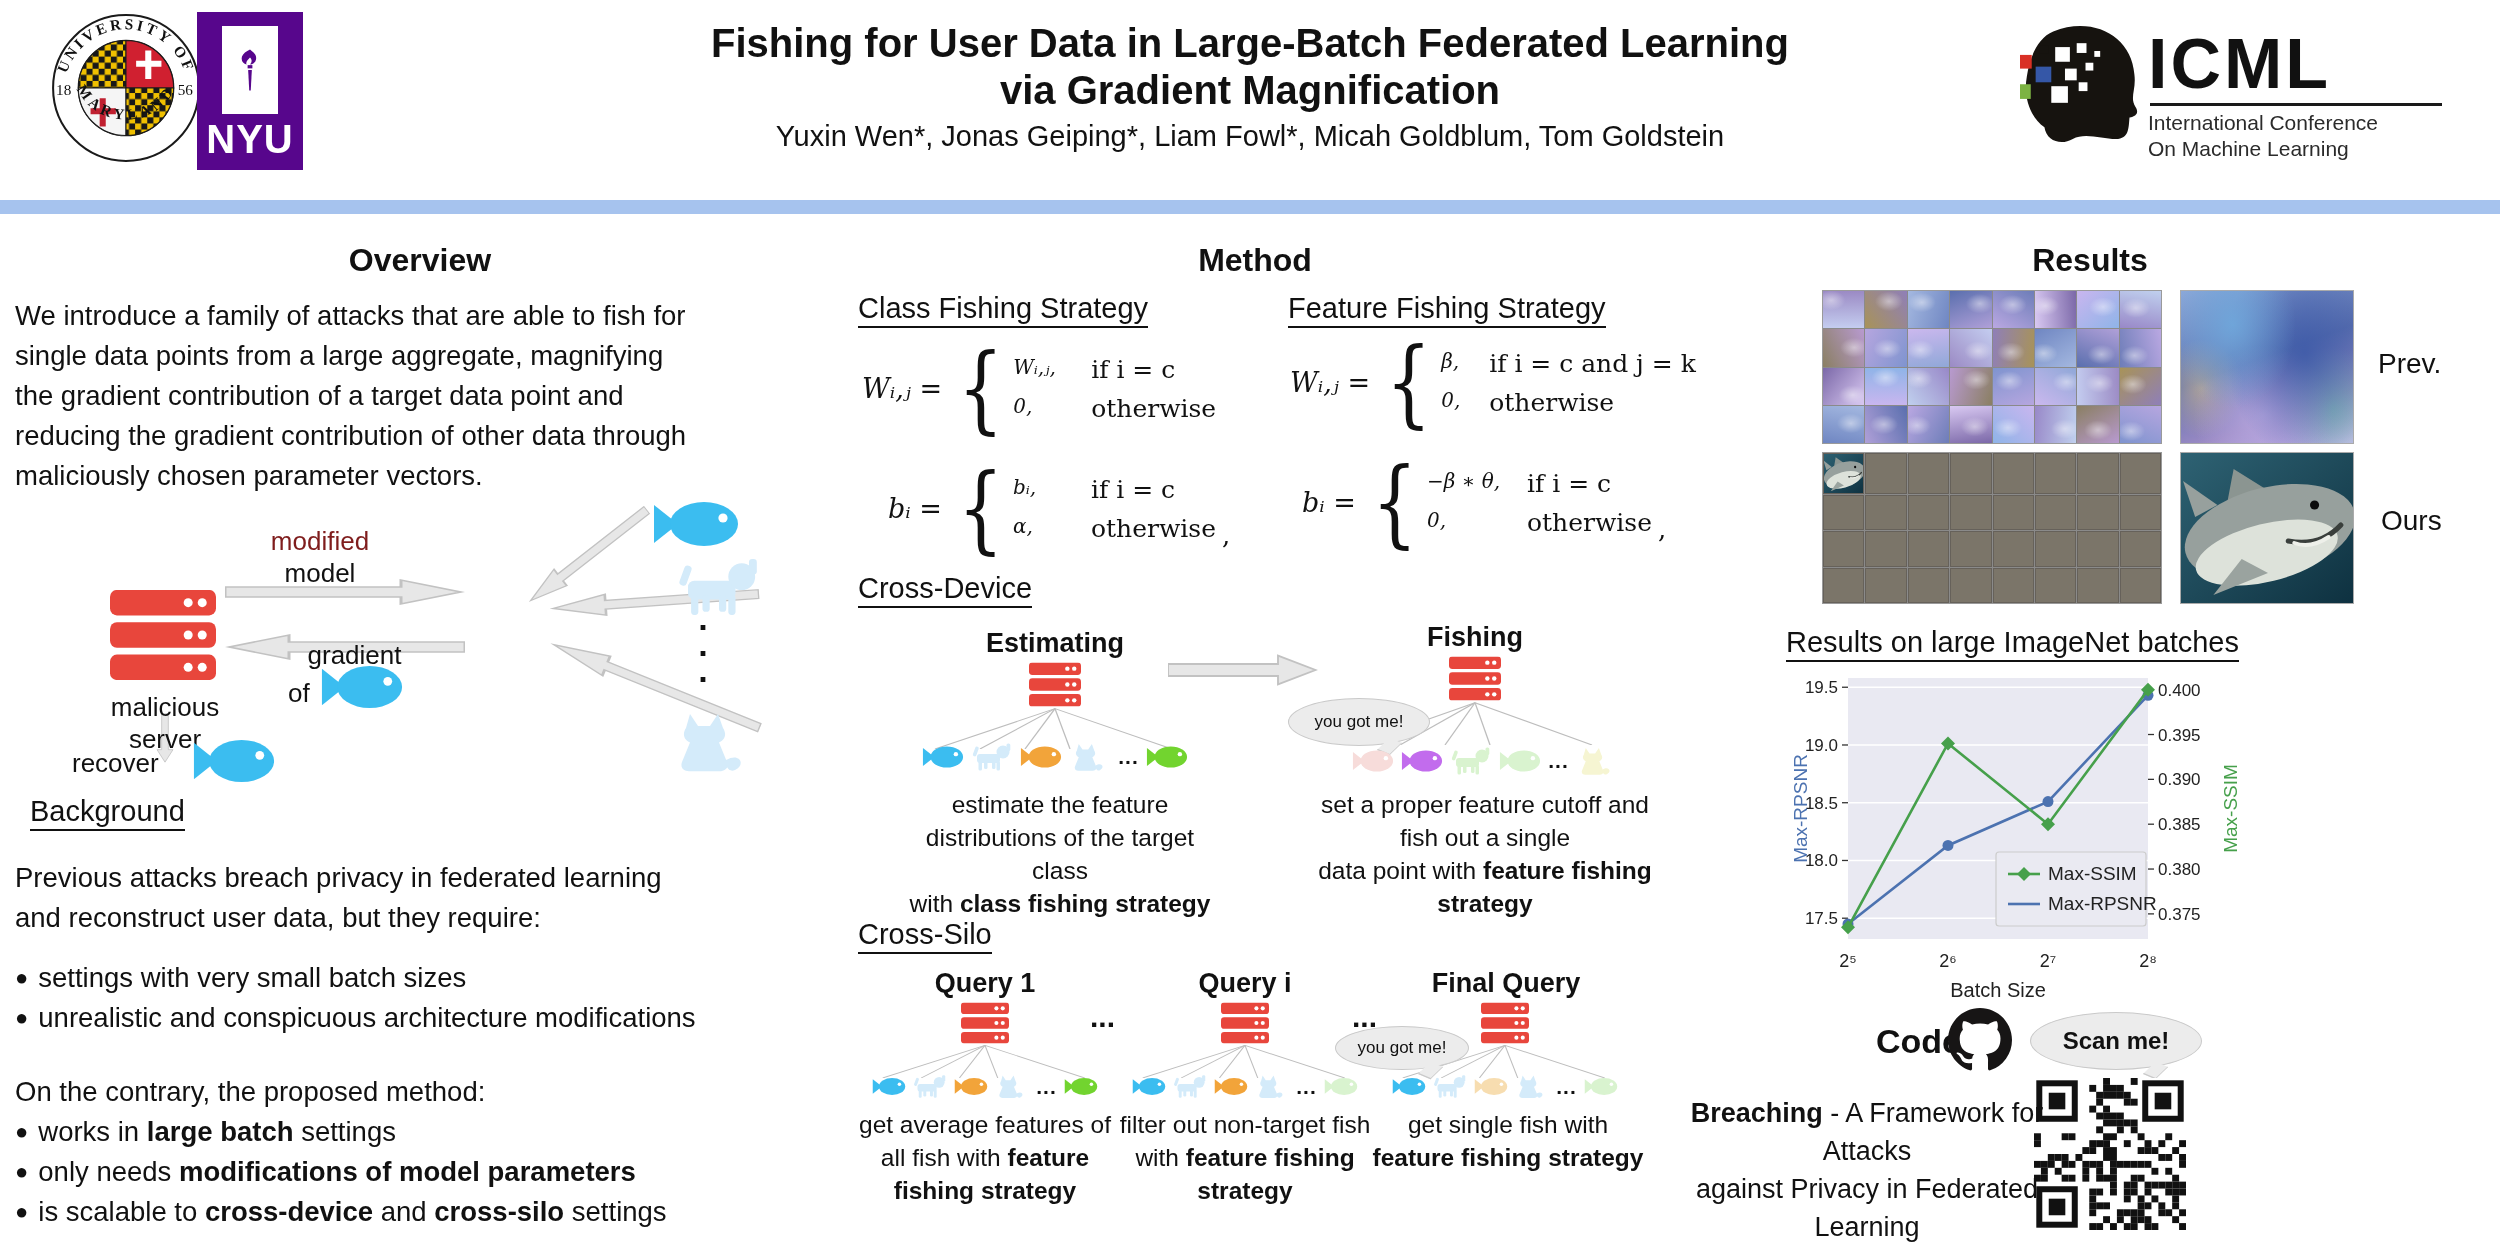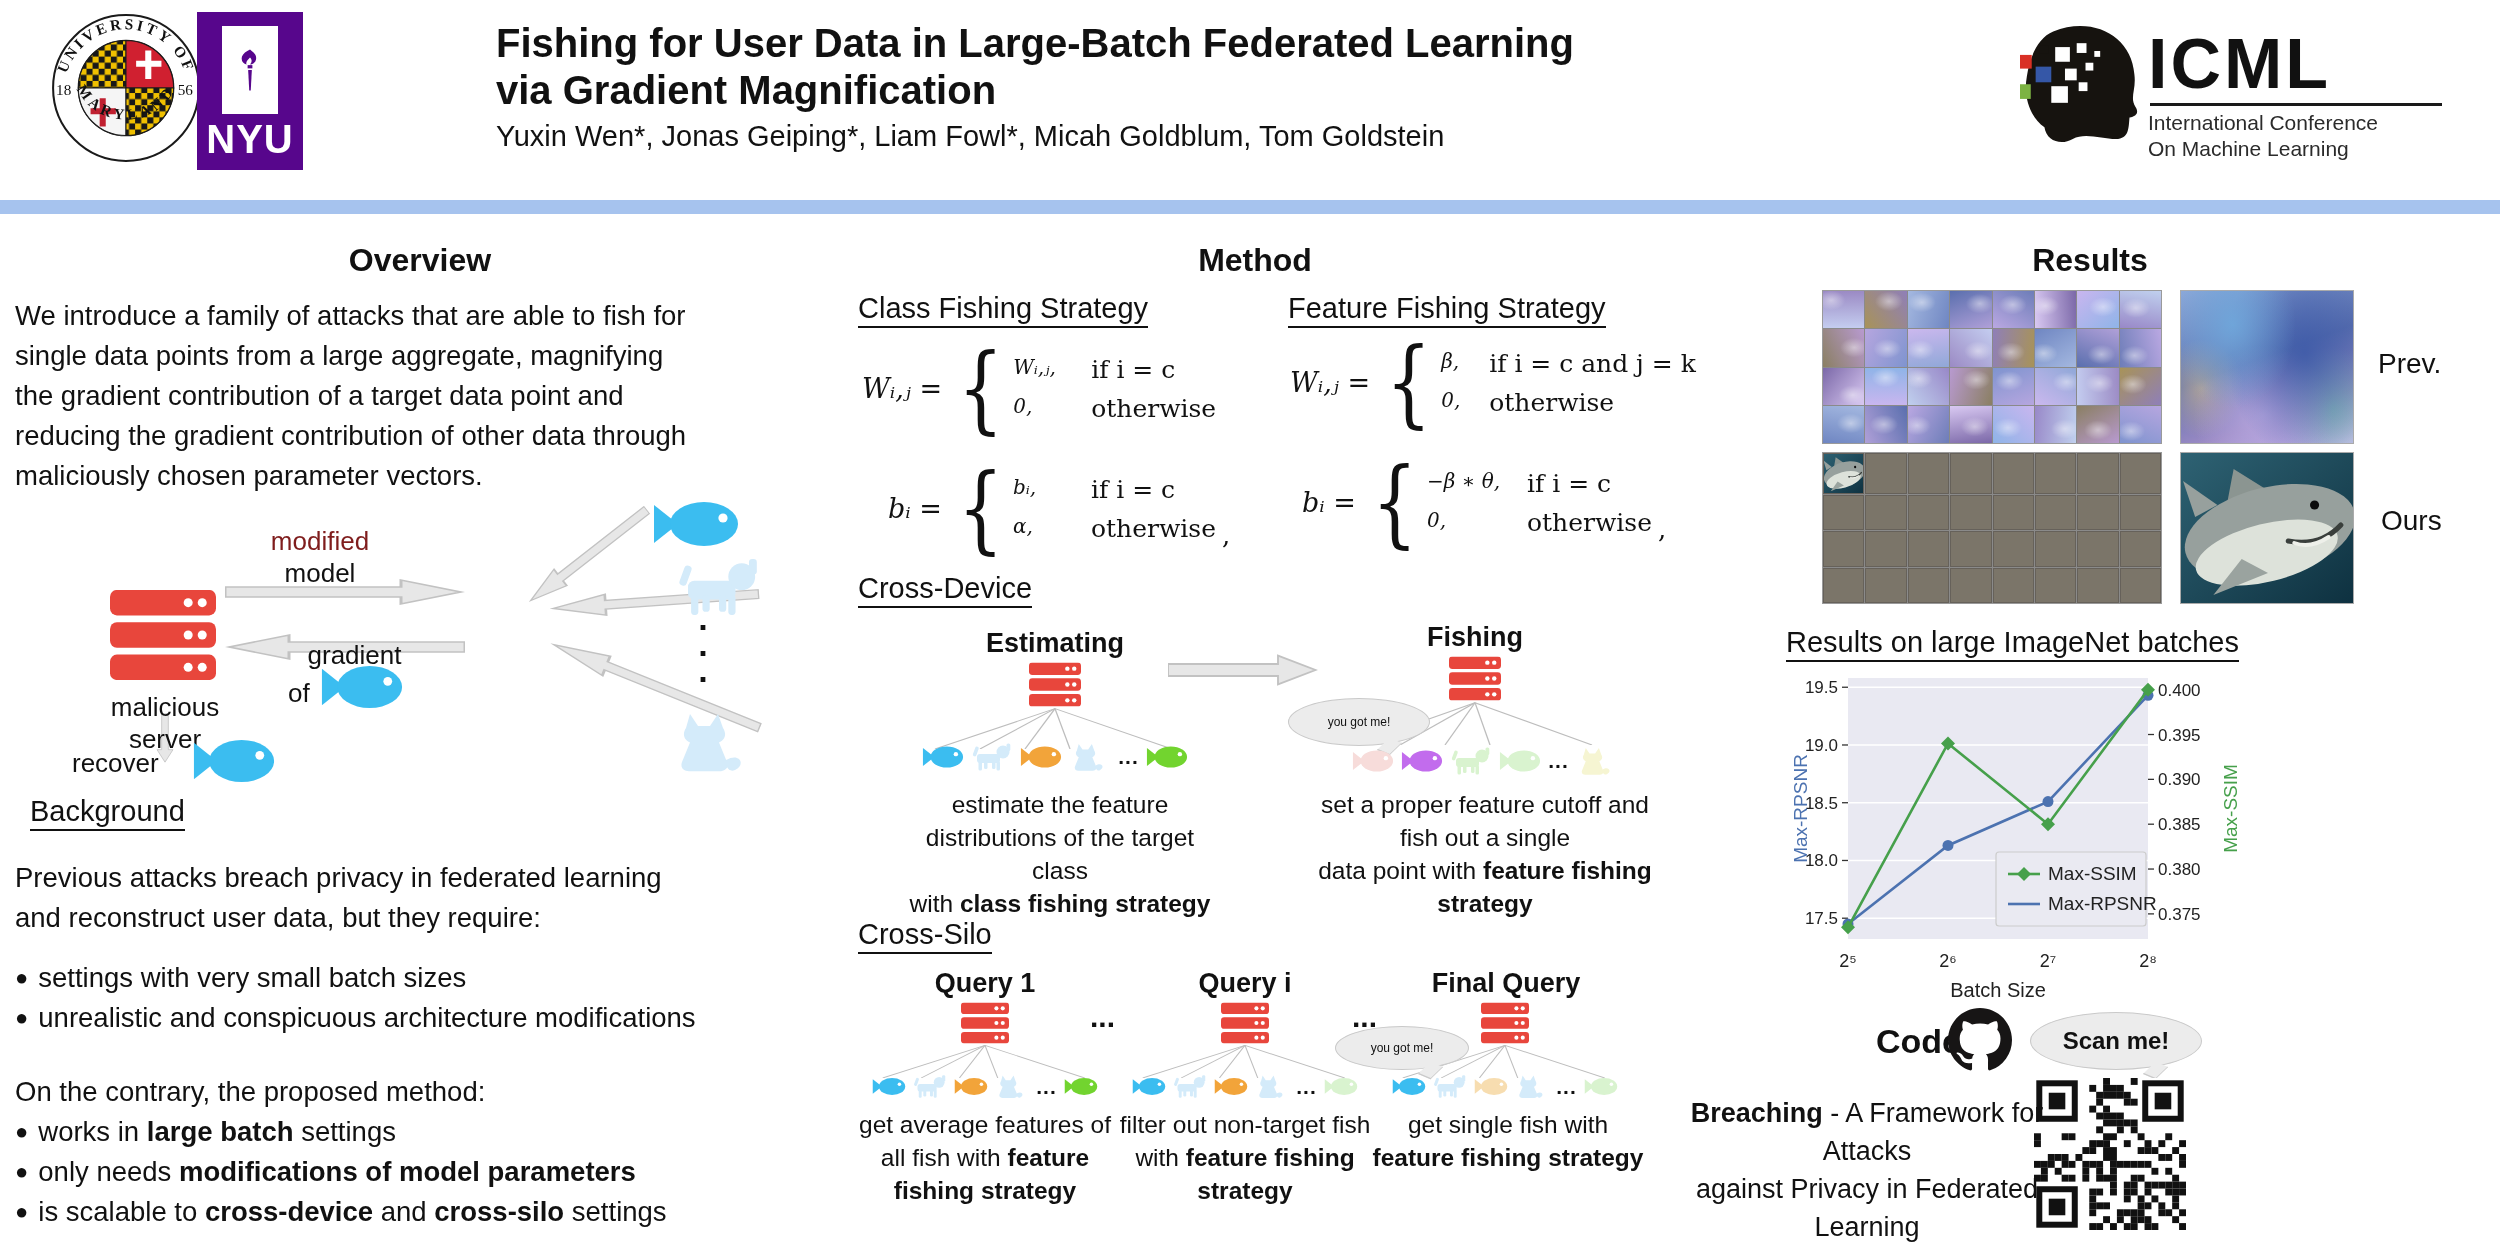--- a/index.html
+++ b/index.html
@@ -4,21 +4,21 @@
 <style>
   html,body{margin:0;padding:0;background:#ffffff;}
   .poster{position:relative;width:2500px;height:1250px;background:#fff;overflow:hidden;
           font-family:"Liberation Sans",sans-serif;color:#111;}
   .abs{position:absolute;}
   .center{text-align:center;}
   .b{font-weight:bold;}
   .pre{white-space:pre-line;}
 
   
-  .title-block{left:496px;top:20px;width:1460px;}
+  .title-block{left:520px;top:20px;width:1460px;text-align:center;}
   .title-l1,.title-l2{font-size:40px;font-weight:bold;line-height:47px;}
   .authors{font-size:29px;line-height:40px;margin-top:2px;}
   .accent-bar{left:0;top:200px;width:2500px;height:14px;}
 
   .nyu-box{left:197px;top:12px;width:106px;height:158px;background:#57068c;}
   .nyu-inner{position:absolute;left:25px;top:14px;width:56px;height:88px;background:#fff;
              display:flex;align-items:center;justify-content:center;}
   .nyu-text{position:absolute;left:0;bottom:8px;width:100%;text-align:center;color:#fff;
             font-size:40px;font-weight:bold;letter-spacing:1px;}
 
@@ -61,21 +61,21 @@
   .row-ellipsis{font-size:21px;font-weight:bold;letter-spacing:1px;line-height:20px;}
 
   .caption{font-size:24.5px;line-height:33px;text-align:center;}
   .q-title{font-size:27px;font-weight:bold;text-align:center;}
 
   .bubble{background:#ececec;border:1px solid #c9c9c9;border-radius:50%;
           display:flex;align-items:center;justify-content:center;position:absolute;}
   .bubble:after{content:"";position:absolute;bottom:-8px;right:22%;width:16px;height:12px;
           background:#ececec;border-right:1px solid #c9c9c9;border-bottom:1px solid #c9c9c9;
           transform:skewX(-35deg) rotate(18deg);}
-  .bubble-sm{font-size:12px;}
+  .bubble-sm{font-size:17px;}
   .bubble-scan{font-size:24px;font-weight:bold;}
 
   
   .img-grid{display:grid;position:absolute;gap:1px;background:#8a8a8a;border:1px solid #9a9a9a;}
   .img-grid>div{width:100%;height:100%;}
   .ours-grid>div{border:0;outline:1px solid #66615a;outline-offset:-1px;}
   .single-img{position:absolute;border:1px solid #aaa;}
   .side-label{font-size:28px;}
 
   .code-label{font-size:34px;font-weight:bold;}

